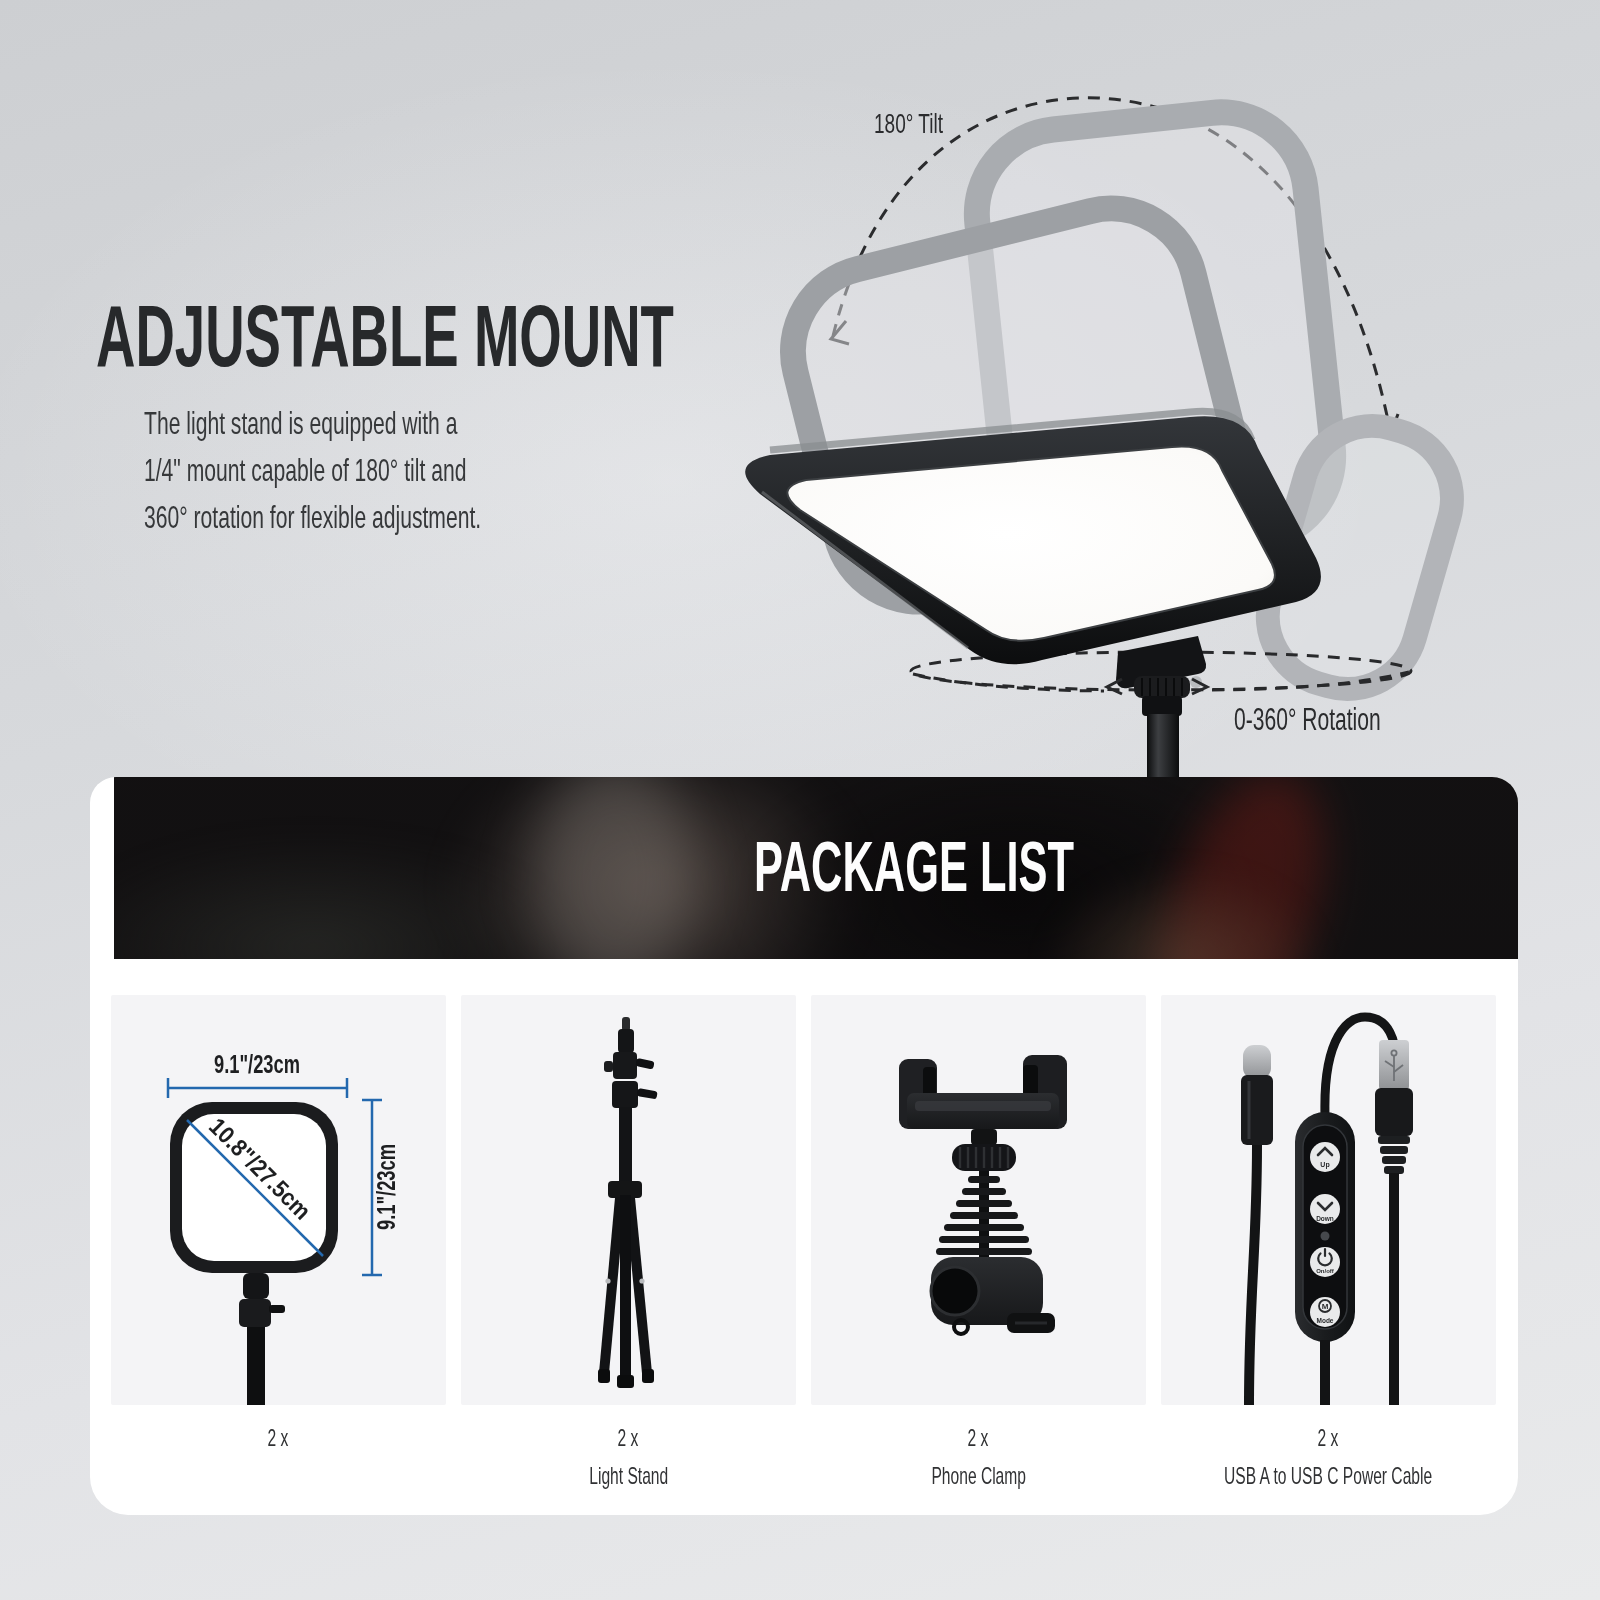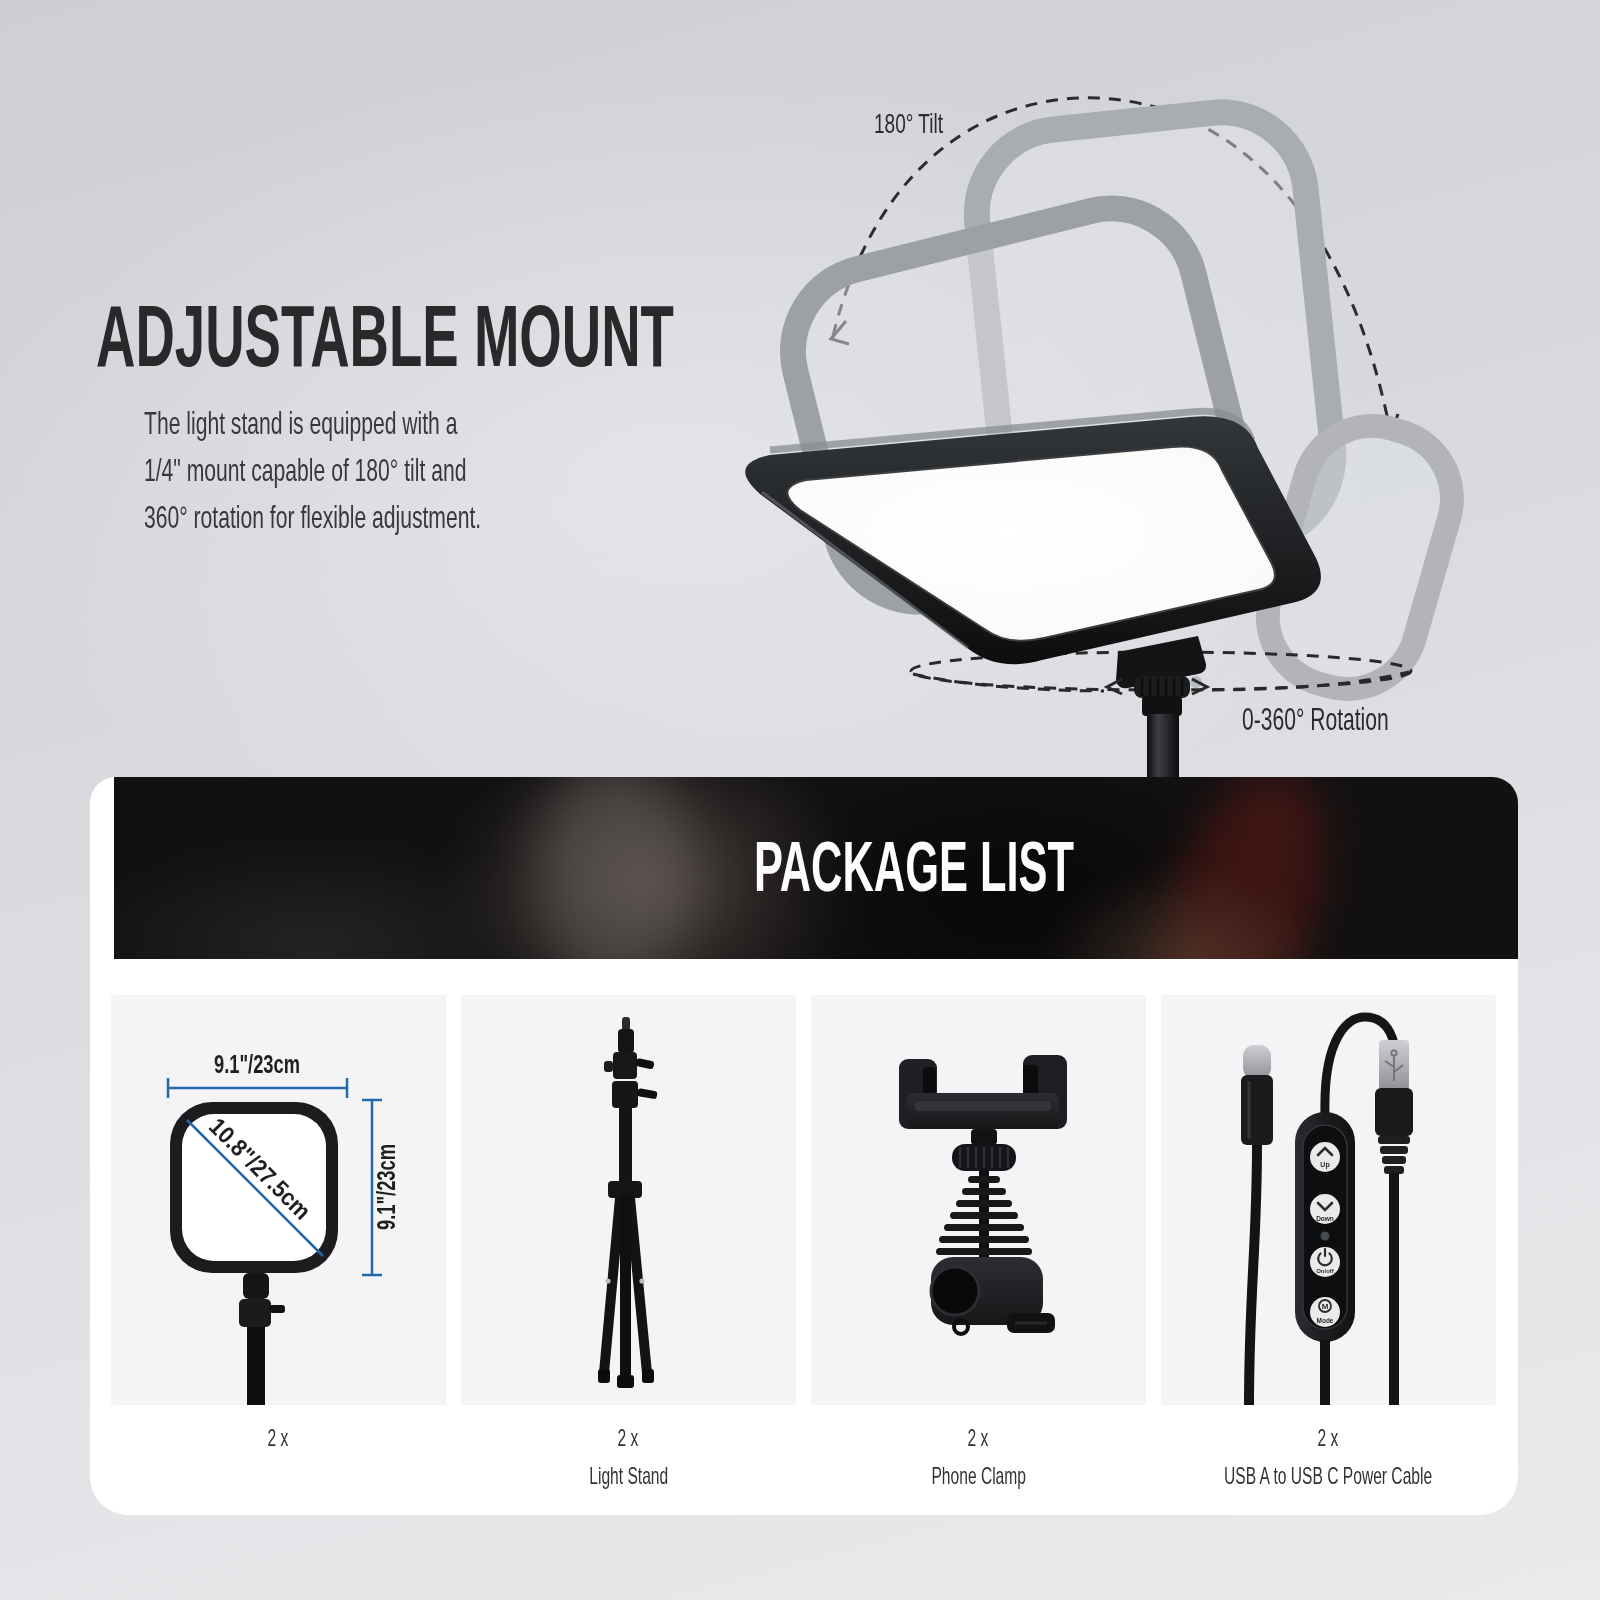--- a/index.html
+++ b/index.html
@@ -14,21 +14,21 @@
   .cond{display:inline-block;transform:scaleX(var(--sx,.68));transform-origin:center;white-space:nowrap;}
   .cond-l{display:inline-block;transform:scaleX(var(--sx,.68));transform-origin:left center;white-space:nowrap;}
 
   
   .hero-heading{left:96px;top:292px;font-size:88px;font-weight:bold;color:#27292b;line-height:1;letter-spacing:0px;}
   .hero-heading .cond-l{--sx:.62;}
   .hero-copy{left:100px;top:400px;font-size:32px;color:#36383a;line-height:47px;margin-left:44px;}
   .hero-copy .cond-l{--sx:.66;}
   .hero-label{font-size:28px;color:#2a2b2d;}
   .tilt-label{left:842px;top:108px;margin-left:32px;}
-  .rot-label{left:1234px;top:702px;font-size:31px;margin-left:8px;}
+  .rot-label{left:1234px;top:702px;font-size:31px;}
   .hero-svg{left:0;top:0;}
 
   
   .pkg{left:90px;top:777px;width:1428px;height:738px;border-radius:26px 26px 38px 38px;overflow:hidden;background:#ffffff;}
   .banner{position:absolute;left:0;top:0;width:1600px;height:182px;background:#151314;overflow:hidden;margin-left:24px;}
   .blob{position:absolute;border-radius:50%;}
   .b-face{left:330px;top:-40px;width:420px;height:300px;background:radial-gradient(closest-side,rgba(190,165,150,.5),rgba(190,165,150,0));filter:blur(18px);}
   .b-strip{left:420px;top:-20px;width:160px;height:240px;background:rgba(215,205,195,.30);filter:blur(26px);}
   .b-cam{left:620px;top:-30px;width:560px;height:300px;background:radial-gradient(closest-side,rgba(5,4,5,.85),rgba(5,4,5,0));filter:blur(10px);}
   .b-red{left:1060px;top:-10px;width:140px;height:280px;transform:rotate(18deg);background:rgba(140,32,26,.55);filter:blur(22px);}

